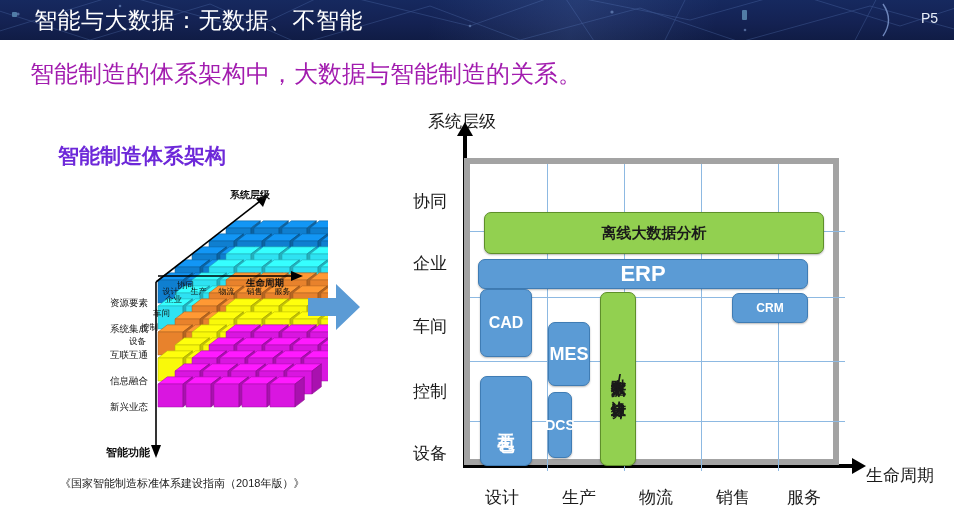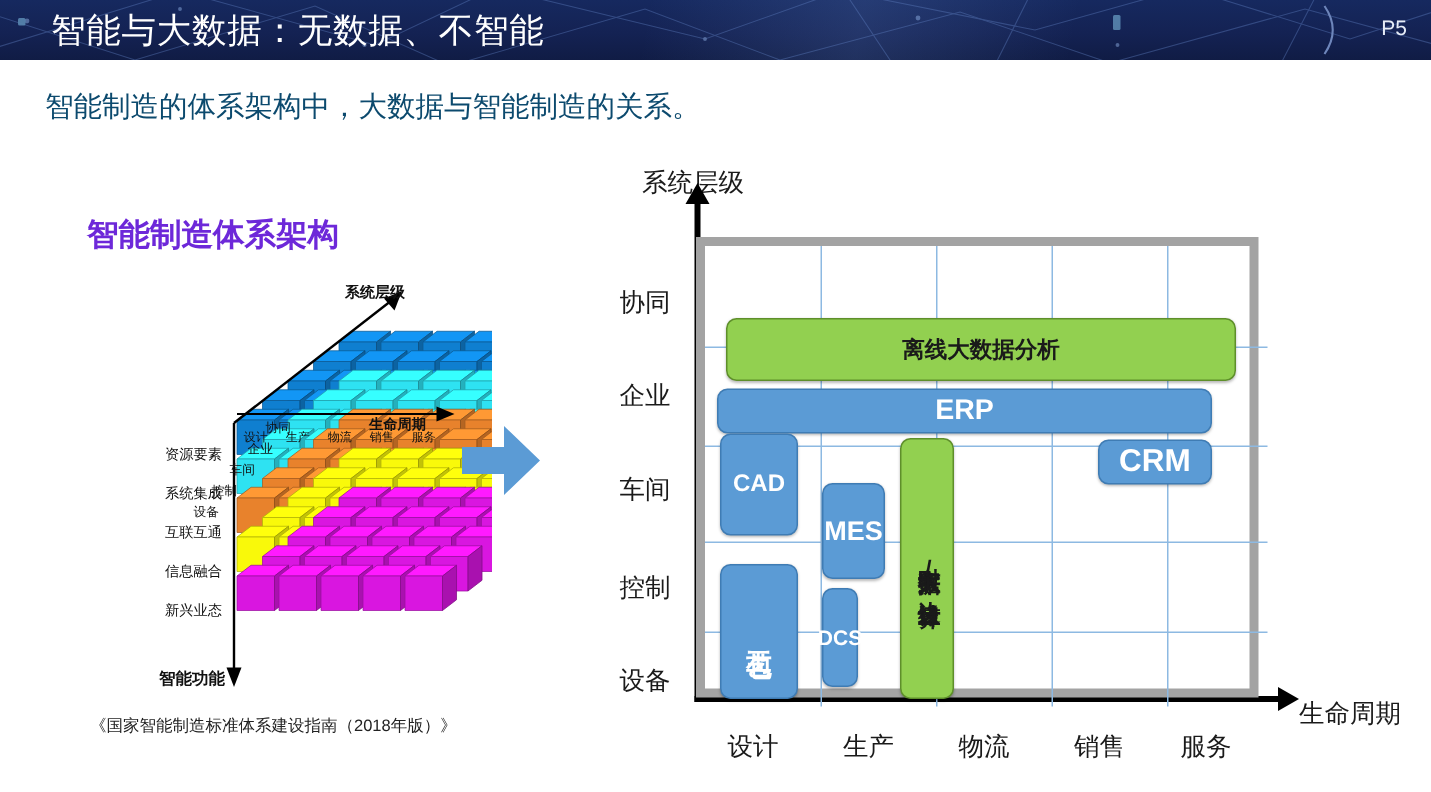--- a/index.html
+++ b/index.html
@@ -46,21 +46,21 @@
     position: absolute; right: 56px; top: 2px; width: 18px; height: 36px;
   }
   #page-no {
     position: absolute; right: 16px; top: 10px;
     font-size: 14px; color: #e6ecf7;
   }
 
   
   #subtitle {
     position: absolute; left: 30px; top: 58px;
-    font-size: 19px; color: #0c4a6e; white-space: nowrap;
+    font-size: 24px; color: #a21caf; white-space: nowrap;
   }
 
   
   #left-heading {
     position: absolute; left: 58px; top: 142px;
     font-size: 21px; font-weight: bold; color: #6d28d9; white-space: nowrap;
   }
   #cube-wrap { position: absolute; left: 8px; top: 190px; width: 320px; height: 275px; }
   #cube-caption {
     position: absolute; left: 60px; top: 476px;
@@ -612,22 +612,22 @@
           <div class="gl-v" style="left: 154px; background: rgb(141, 185, 226);"></div>
           <div class="gl-v" style="left: 231px; background: rgb(141, 185, 226);"></div>
           <div class="gl-v" style="left: 308px; background: rgb(141, 185, 226);"></div>
           <div class="gl-h" style="top: 67px; background: rgb(141, 185, 226);"></div>
           <div class="gl-h" style="top: 133px; background: rgb(141, 185, 226);"></div>
           <div class="gl-h" style="top: 197px; background: rgb(141, 185, 226);"></div>
           <div class="gl-h" style="top: 257px; background: rgb(141, 185, 226);"></div>
         </div>
       <div id="node-holder">
           <div class="node green" style="left: 14px; top: 48px; width: 340px; height: 42px; font-size: 15px;">离线大数据分析</div>
-          <div class="node blue" style="left: 8px; top: 95px; width: 330px; height: 30px; font-size: 19px;">ERP</div>
-          <div class="node blue" style="left: 262px; top: 129px; width: 76px; height: 30px; font-size: 21px;">CRM</div>
+          <div class="node blue" style="left: 8px; top: 95px; width: 330px; height: 30px; font-size: 22px;">ERP</div>
+          <div class="node blue" style="left: 262px; top: 129px; width: 76px; height: 30px; font-size: 12px;">CRM</div>
           <div class="node blue" style="left: 10px; top: 125px; width: 52px; height: 68px; font-size: 16px;">CAD</div>
           <div class="node blue v" style="left: 10px; top: 212px; width: 52px; height: 90px; font-size: 17px;">工艺包</div>
           <div class="node blue" style="left: 78px; top: 158px; width: 42px; height: 64px; font-size: 18px;">MES</div>
           <div class="node blue" style="left: 78px; top: 228px; width: 24px; height: 66px; font-size: 14px;">DCS</div>
           <div class="node green v" style="left: 130px; top: 128px; width: 36px; height: 174px; font-size: 15px;">实时大数据/边缘计算</div>
         </div>
     </div>
   </div>
 
 </div>

